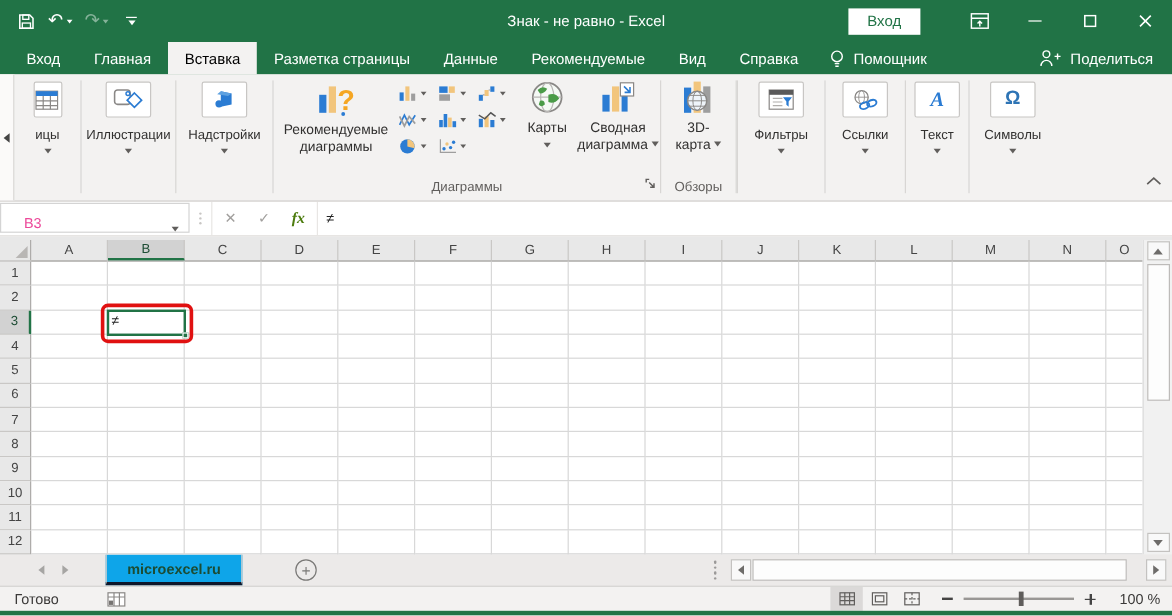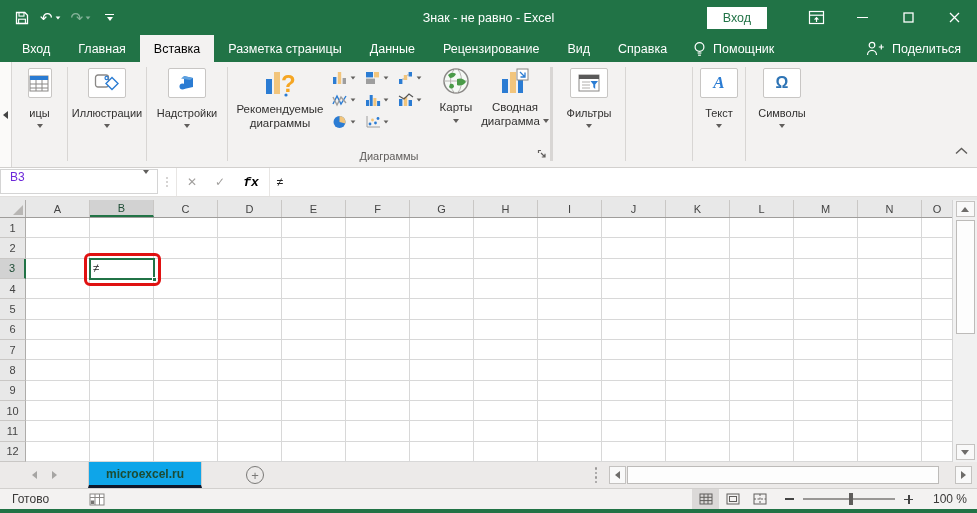--- a/index.html
+++ b/index.html
@@ -58,27 +58,27 @@
   .bb-maps { width:48px; }
   .bb-pivot { width:70px; }
   .bb-label { margin-top:6px; font-size:11.5px; color:#323130; line-height:13.5px; text-align:center; }
   .minigrid { width:100px; display:grid; grid-template-columns:repeat(3,33px); grid-auto-rows:22px; padding-top:5px; }
   .mini { display:flex; align-items:center; gap:2px; cursor:default; }
   .launcher { position:absolute; right:3px; bottom:3px; }
   .collapse-chevron { position:absolute; right:9px; bottom:9px; }
 
   
   .formulabar { height:29px; background:#fff; border-bottom:1px solid #e1dfdd; display:flex; align-items:stretch; flex:0 0 auto; }
-  .namebox { width:158px; border:1px solid #d4d4d4; margin:1px 0 2px 0; display:flex; align-items:flex-start; padding-left:9px; font-size:12px; color:#6d28d9; background:#fff; }
+  .namebox { width:158px; border:1px solid #d4d4d4; margin:1px 0 2px 0; display:flex; align-items:flex-end; padding-left:19px; font-size:12px; color:#ec4899; background:#fff; }
   .nb-arrow { margin-left:auto; margin-right:8px; width:0; height:0; border-left:3.5px solid transparent; border-right:3.5px solid transparent; border-top:4px solid #605e5c; }
   .fb-sep { width:18px; display:flex; flex-direction:column; align-items:center; justify-content:center; gap:2px; }
   .fb-sep i { width:2px; height:2px; background:#c8c6c4; border-radius:50%; }
   .fb-buttons { display:flex; align-items:center; gap:18px; padding:0 10px; border-left:1px solid #e8e6e4; border-right:1px solid #e8e6e4; }
   .fb-x, .fb-check { color:#a19f9d; font-size:12px; }
-  .fb-fx { font-family:Liberation Mono, monospace; font-style:italic; font-weight:bold; font-size:13px; color:#000000; }
+  .fb-fx { font-family:Liberation Serif, serif; font-style:italic; font-weight:bold; font-size:13px; color:#4d7c0f; }
   .fb-input { flex:1; display:flex; align-items:center; padding-left:7px; font-size:12px; color:#222; }
 
   .strip { height:3px; background:#e8e8e8; flex:0 0 auto; }
 
   
   .sheet-area { height:262px; display:flex; flex:0 0 auto; }
   .grid-col { width:952px; display:flex; flex-direction:column; position:relative; background:#fff; }
   .colheads { height:18px; display:flex; background:#e8e8e8; border-bottom:1px solid #9f9d9b; }
   .corner { width:26px; border-right:1px solid #aeacaa; position:relative; background:#e8e8e8; }
   .corner-tri { position:absolute; right:2px; bottom:2px; width:0; height:0; border-bottom:10px solid #b8b6b4; border-left:10px solid transparent; }
@@ -186,21 +186,21 @@
       </div>
     </div>
   </div>
 
   <div class="tabrow">
     <div class="rtab">Вход</div>
     <div class="rtab">Главная</div>
     <div class="rtab active">Вставка</div>
     <div class="rtab">Разметка страницы</div>
     <div class="rtab">Данные</div>
-    <div class="rtab">Рецензирование</div>
+    <div class="rtab">Рекомендуемые</div>
     <div class="rtab">Вид</div>
     <div class="rtab">Справка</div>
     <div class="assistant">
       <svg width="13" height="16" viewBox="0 0 13 16">
         <circle cx="6.5" cy="6" r="4.4" fill="none" stroke="#fff" stroke-width="1.2"></circle>
         <line x1="4.6" y1="12" x2="8.4" y2="12" stroke="#fff" stroke-width="1.2"></line>
         <line x1="5.1" y1="14.2" x2="7.9" y2="14.2" stroke="#fff" stroke-width="1.2"></line>
       </svg>
       <span>Помощник</span>
     </div>
@@ -384,20 +384,36 @@
         <span class="launcher">
           <svg width="10" height="10" viewBox="0 0 10 10">
             <path d="M1.5 4 V1.5 H4" fill="none" stroke="#605e5c" stroke-width="1.2"></path>
             <path d="M4 4 L8 8 M8 4.8 V8 H4.8" fill="none" stroke="#605e5c" stroke-width="1.2"></path>
           </svg>
         </span>
       </div>
     </div>
     <div class="rsep"></div>
 
+    <div class="rgroup w-tours">
+      <div class="rg-body">
+        <div class="bigbtn" style="width:56px;">
+          <svg width="30" height="28" viewBox="0 0 30 28">
+            <rect x="3" y="6" width="6" height="21" fill="#2b7cd3"></rect>
+            <rect x="11" y="1" width="6" height="26" fill="#f2c57c"></rect>
+            <rect x="19" y="5" width="6" height="22" fill="#9e9e9e"></rect>
+            <circle cx="14" cy="17" r="8" fill="#eef4fa" stroke="#8a8886" stroke-width="1.2"></circle>
+            <ellipse cx="14" cy="17" rx="3.6" ry="8" fill="none" stroke="#8a8886" stroke-width=".8"></ellipse>
+            <path d="M6 17 H22 M7.3 12.5 H20.7 M7.3 21.5 H20.7" stroke="#8a8886" stroke-width=".8"></path>
+          </svg>
+          <div class="bb-label wrap" style="width:44px;"><span>3D-карта</span><span class="inline-arrow"></span></div>
+        </div>
+      </div>
+      <div class="rg-label">Обзоры</div>
+    </div>
     <div class="rsep"></div>
 
     <div class="rsep"></div>
 
     <div class="rgroup w-filters">
       <div class="rg-body">
         <div class="cbtn">
           <div class="icon-frame">
             <svg width="22" height="18" viewBox="0 0 22 18">
               <rect x="1" y="1" width="20" height="16" fill="#fff" stroke="#8a8886"></rect>
@@ -408,20 +424,35 @@
           </div>
           <div class="cbtn-label">Фильтры</div>
           <span class="rarrow"></span>
         </div>
       </div>
       <div class="rg-label"></div>
     </div>
     <div class="rsep"></div>
 
     <div class="rgroup w-links">
+      <div class="rg-body">
+        <div class="cbtn">
+          <div class="icon-frame">
+            <svg width="24" height="19" viewBox="0 0 24 19">
+              <circle cx="9" cy="7" r="5.5" fill="#fff" stroke="#8a8886" stroke-width="1.1"></circle>
+              <ellipse cx="9" cy="7" rx="2.4" ry="5.5" fill="none" stroke="#8a8886" stroke-width=".7"></ellipse>
+              <path d="M3.5 7 H14.5" stroke="#8a8886" stroke-width=".7"></path>
+              <ellipse cx="11.5" cy="14" rx="4" ry="2.6" fill="none" stroke="#2b7cd3" stroke-width="1.6" transform="rotate(-20 11.5 14)"></ellipse>
+              <ellipse cx="17.5" cy="12" rx="4" ry="2.6" fill="none" stroke="#2b7cd3" stroke-width="1.6" transform="rotate(-20 17.5 12)"></ellipse>
+            </svg>
+          </div>
+          <div class="cbtn-label">Ссылки</div>
+          <span class="rarrow"></span>
+        </div>
+      </div>
       <div class="rg-label"></div>
     </div>
     <div class="rsep"></div>
 
     <div class="rgroup w-text">
       <div class="rg-body">
         <div class="cbtn">
           <div class="icon-frame">
             <span style="color:#2b7cd3;font-style:italic;font-weight:bold;font-size:17px;font-family:'Liberation Serif',serif;">A</span>
           </div>

